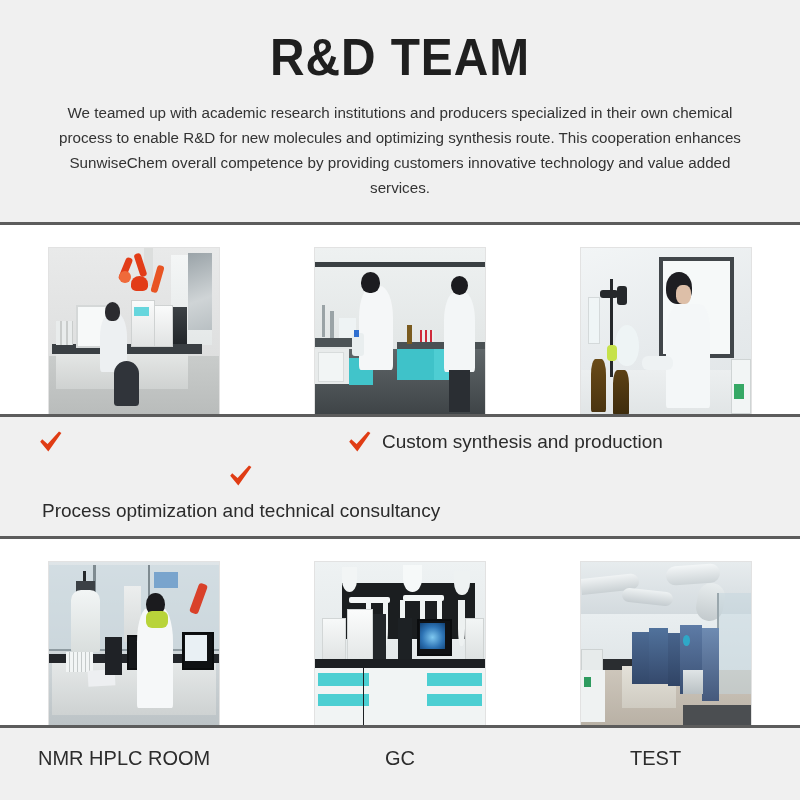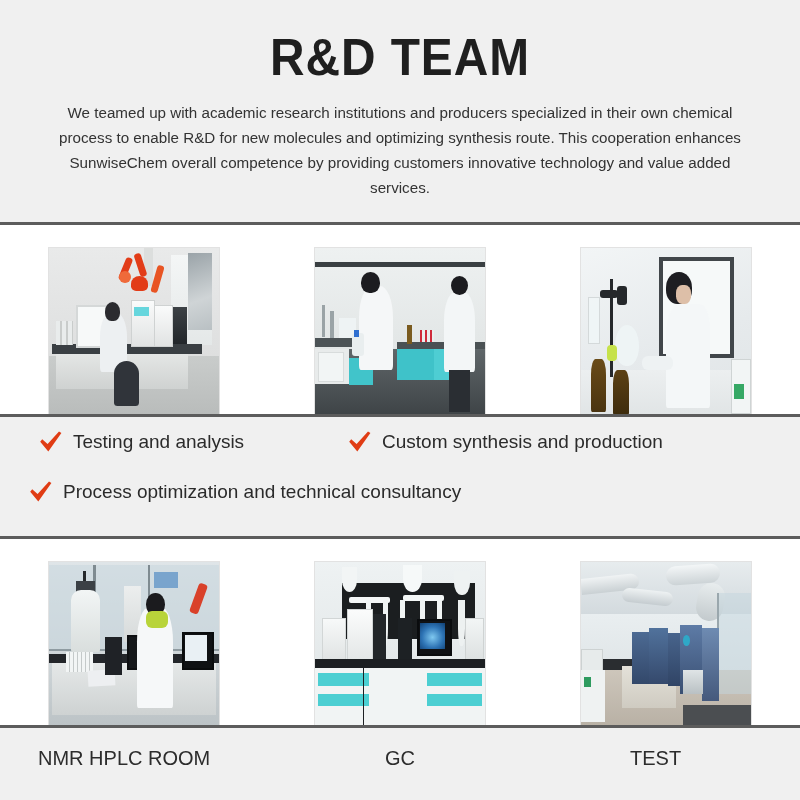--- a/index.html
+++ b/index.html
@@ -249,21 +249,21 @@
     align-items: flex-start;
   }
   .feature-item {
     display: flex;
     align-items: center;
     gap: 9px;
     box-sizing: border-box;
   }
   #feature-item-0 { width: 347px; padding-left: 38px; }
   #feature-item-1 { padding-left: 0px; }
-  #feature-item-2 { padding-left: 28px; margin-top: 24px; }
+  #feature-item-2 { padding-left: 42px; margin-top: 8px; flex-direction: column; }
   .check-icon {
     flex: 0 0 auto;
     width: 26px;
     height: 26px;
     display: block;
   }
   .feature-label {
     font-size: 19px;
     line-height: 26px;
     color: #2b2b2b;
@@ -379,21 +379,20 @@
   <div class="divider" id="divider-2"></div>
 
   <section class="features">
 
     <div class="feature-row">
 
       <div class="feature-item" id="feature-item-0">
         <svg class="check-icon" viewBox="0 0 26 26">
           <path d="M2.2 12.8 L4.2 10.3 L9.6 15.0 L21.0 2.4 L23.4 4.0 L10.3 22.6 Z" fill="#e03c14"></path>
         </svg>
-        <span class="feature-label">Testing and analysis</span>
       </div>
 
       <div class="feature-item" id="feature-item-1">
         <svg class="check-icon" viewBox="0 0 26 26">
           <path d="M2.2 12.8 L4.2 10.3 L9.6 15.0 L21.0 2.4 L23.4 4.0 L10.3 22.6 Z" fill="#e03c14"></path>
         </svg>
         <span class="feature-label">Custom synthesis and production</span>
       </div>
 
     </div>

